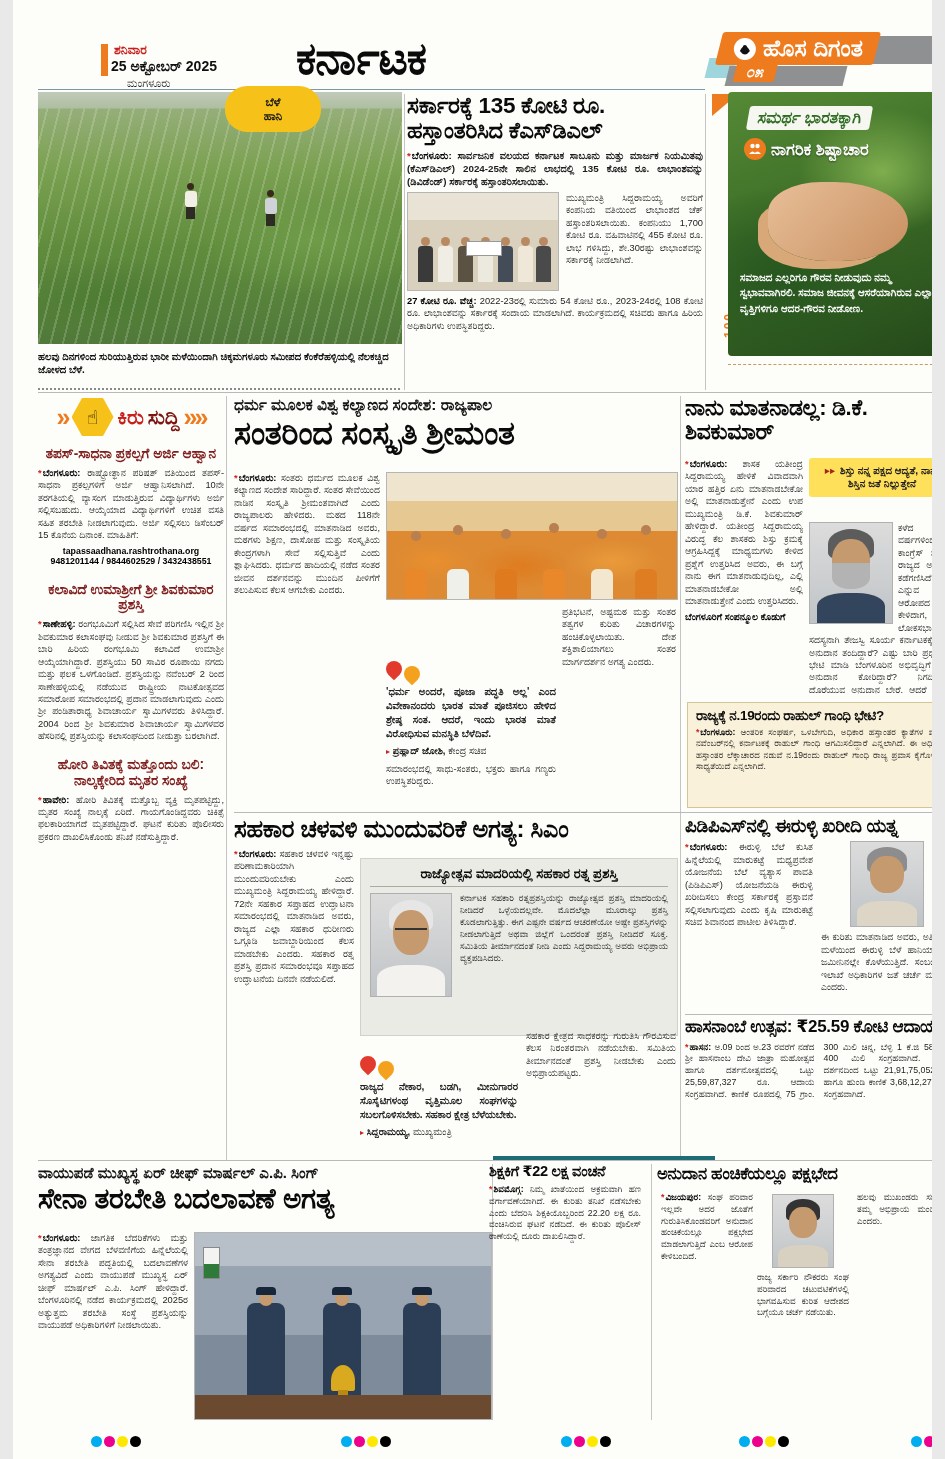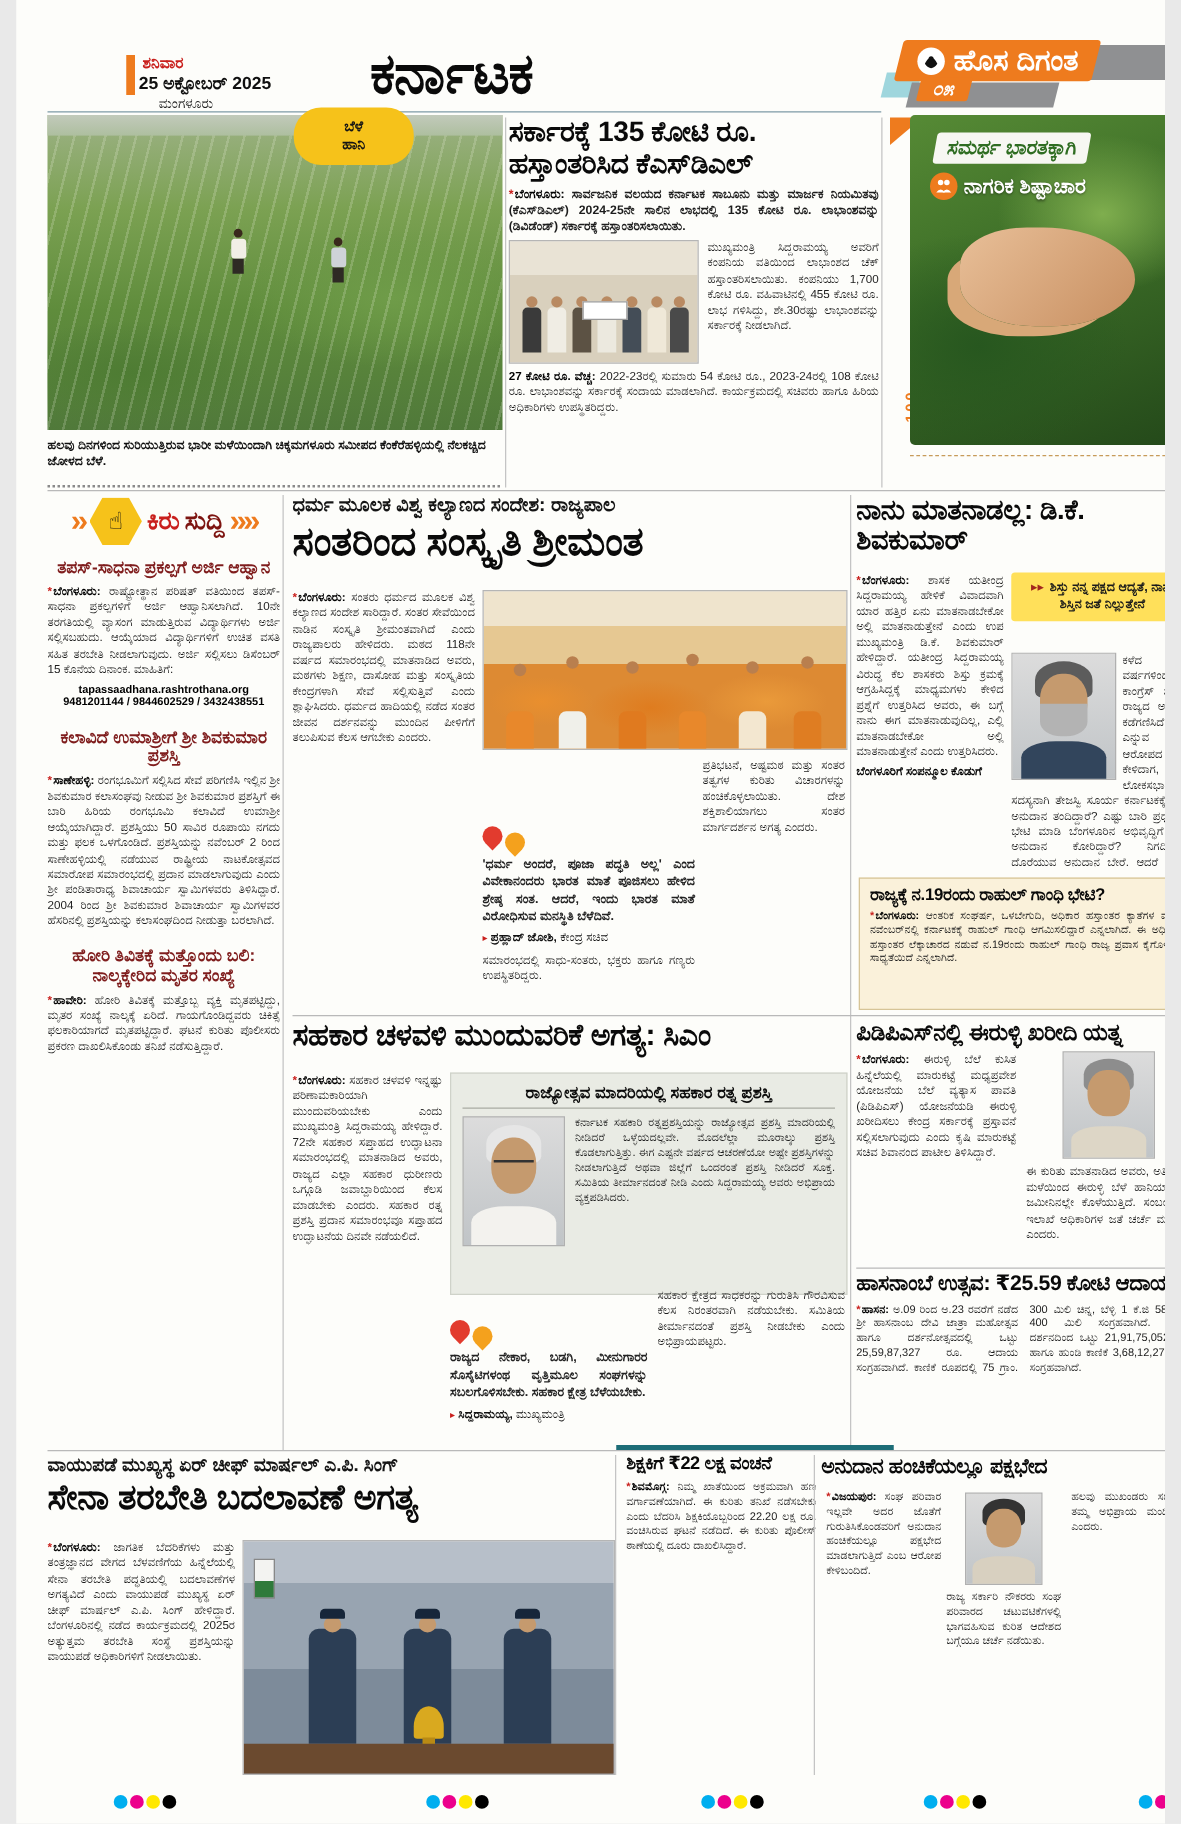--- a/index.html
+++ b/index.html
@@ -160,21 +160,21 @@
         <span class="hd"></span>
         <span class="bd" style="background:#f2efe6;"></span>
         <span class="lg"></span>
       </span>
     <span class="fig" style="left:62%;top:39%;">
         <span class="hd"></span>
         <span class="bd" style="background:#cfd3d8;"></span>
         <span class="lg"></span>
       </span>
   </div>
-  <div class="abs badge" style="left:222px;top:86px;width:96px;height:46px;">
+  <div class="abs badge" style="left:212px;top:86px;width:96px;height:46px;">
     <span>ಬೆಳೆ</span>
     <span>ಹಾನಿ</span>
   </div>
   <div class="abs caption" style="left:25px;top:350px;width:362px;">ಹಲವು ದಿನಗಳಿಂದ ಸುರಿಯುತ್ತಿರುವ ಭಾರೀ ಮಳೆಯಿಂದಾಗಿ ಚಿಕ್ಕಮಗಳೂರು ಸಮೀಪದ ಕೆಂಕೆರೆಹಳ್ಳಿಯಲ್ಲಿ ನೆಲಕಚ್ಚಿದ ಜೋಳದ ಬೆಳೆ.</div>
   <div class="abs dotrule" style="left:25px;top:388px;width:362px;"></div>
 
   <div class="abs" style="left:394px;top:94px;width:296px;height:296px;">
     <h2 class="hl" style="font-size:22.5px;">ಸರ್ಕಾರಕ್ಕೆ 135 ಕೋಟಿ ರೂ. ಹಸ್ತಾಂತರಿಸಿದ ಕೆಎಸ್‌ಡಿಎಲ್</h2>
     <p class="b" style="font-weight:600;font-size:9.8px;margin-top:5px;">
       <span class="star">*</span><b class="loc">ಬೆಂಗಳೂರು:</b>
@@ -211,20 +211,21 @@
         <span class="ad-circ">
           <svg width="14" height="12" viewBox="0 0 14 12">
               <circle cx="4.5" cy="3" r="2.2" fill="#fff"></circle>
               <circle cx="9.5" cy="3" r="2.2" fill="#fff"></circle>
               <path d="M1 11 q3.5 -5 7 0z" fill="#fff"></path>
               <path d="M6 11 q3.5 -5 7 0z" fill="#fff"></path>
             </svg>
         </span>
         <span>ನಾಗರಿಕ ಶಿಷ್ಟಾಚಾರ</span>
       </span>
+      <div class="ad-body" style="left:12px;right:10px;top:178px;">ಸಮಾಜದ ಎಲ್ಲರಿಗೂ ಗೌರವ ನೀಡುವುದು ನಮ್ಮ ಸ್ವಭಾವವಾಗಿರಲಿ. ಸಮಾಜ ಜೀವನಕ್ಕೆ ಆಸರೆಯಾಗಿರುವ ಎಲ್ಲಾ ವೃತ್ತಿಗಳಿಗೂ ಆದರ-ಗೌರವ ನೀಡೋಣ.</div>
     </div>
     <div class="abs" style="left:16px;top:276px;width:220px;border-bottom:1px dashed #c79b5a;"></div>
   </div>
 
   <div class="abs rule-h" style="left:25px;top:392px;width:915px;"></div>
   <div class="abs rule-v" style="left:213px;top:396px;height:764px;"></div>
   <div class="abs rule-v" style="left:667px;top:396px;height:764px;"></div>
 
   <div class="abs" style="left:25px;top:398px;width:186px;">
     <div class="ks-head">
@@ -328,21 +329,21 @@
     <div class="hl" style="font-size:13.5px;">ರಾಜ್ಯಕ್ಕೆ ನ.19ರಂದು ರಾಹುಲ್ ಗಾಂಧಿ ಭೇಟಿ?</div>
     <p class="b" style="font-size:8.6px;margin-top:3px;">
       <span class="star">*</span><b class="loc">ಬೆಂಗಳೂರು:</b>
       <span>ಆಂತರಿಕ ಸಂಘರ್ಷ, ಒಳಬೇಗುದಿ, ಅಧಿಕಾರ ಹಸ್ತಾಂತರ ಕ್ಯಾತೆಗಳ ಮಧ್ಯೆ ನವೆಂಬರ್‌ನಲ್ಲಿ ಕರ್ನಾಟಕಕ್ಕೆ ರಾಹುಲ್ ಗಾಂಧಿ ಆಗಮಿಸಲಿದ್ದಾರೆ ಎನ್ನಲಾಗಿದೆ. ಈ ಅಧಿಕಾರ ಹಸ್ತಾಂತರ ಲೆಕ್ಕಾಚಾರದ ನಡುವೆ ನ.19ರಂದು ರಾಹುಲ್ ಗಾಂಧಿ ರಾಜ್ಯ ಪ್ರವಾಸ ಕೈಗೊಳ್ಳುವ ಸಾಧ್ಯತೆಯಿದೆ ಎನ್ನಲಾಗಿದೆ.</span></p>
   </div>
 
   <div class="abs rule-h" style="left:221px;top:812px;width:719px;"></div>
   <div class="abs" style="left:221px;top:816px;width:442px;height:342px;">
     <h2 class="hl" style="font-size:24px;">ಸಹಕಾರ ಚಳವಳಿ ಮುಂದುವರಿಕೆ ಅಗತ್ಯ: ಸಿಎಂ</h2>
 
-    <div class="abs" style="left:0;top:42px;width:120px;height:298px;overflow:hidden;">
+    <div class="abs" style="left:0;top:32px;width:120px;height:298px;overflow:hidden;">
       <p class="b"><span class="star">*</span><b class="loc">ಬೆಂಗಳೂರು:</b>
         <span>ಸಹಕಾರ ಚಳವಳಿ ಇನ್ನಷ್ಟು ಪರಿಣಾಮಕಾರಿಯಾಗಿ ಮುಂದುವರಿಯಬೇಕು ಎಂದು ಮುಖ್ಯಮಂತ್ರಿ ಸಿದ್ದರಾಮಯ್ಯ ಹೇಳಿದ್ದಾರೆ. 72ನೇ ಸಹಕಾರ ಸಪ್ತಾಹದ ಉದ್ಘಾಟನಾ ಸಮಾರಂಭದಲ್ಲಿ ಮಾತನಾಡಿದ ಅವರು, ರಾಜ್ಯದ ಎಲ್ಲಾ ಸಹಕಾರ ಧುರೀಣರು ಒಗ್ಗೂಡಿ ಜವಾಬ್ದಾರಿಯಿಂದ ಕೆಲಸ ಮಾಡಬೇಕು ಎಂದರು. ಸಹಕಾರ ರತ್ನ ಪ್ರಶಸ್ತಿ ಪ್ರದಾನ ಸಮಾರಂಭವೂ ಸಪ್ತಾಹದ ಉದ್ಘಾಟನೆಯ ದಿನವೇ ನಡೆಯಲಿದೆ.</span></p>
     </div>
 
     <div class="abs graybox" style="left:126px;top:42px;width:298px;height:162px;overflow:hidden;">
       <div class="gt">ರಾಜ್ಯೋತ್ಸವ ಮಾದರಿಯಲ್ಲಿ ಸಹಕಾರ ರತ್ನ ಪ್ರಶಸ್ತಿ</div>
       <div style="display:flex;gap:8px;">
         <div class="portrait" style="position:relative;width:80px;height:102px;flex:0 0 auto;">
           <span class="hair" style="background:#e6e6e6;"></span>
           <span class="face"></span>
@@ -413,21 +414,21 @@
       <span class="af-flag"></span>
       <span class="off" style="left:52px;"></span>
       <span class="off" style="left:128px;"></span>
       <span class="off" style="left:208px;"></span>
       <span class="cup" style="left:136px;bottom:28px;"></span>
       <span class="af-table"></span>
     </div>
   </div>
   <div class="abs rule-v" style="left:479px;top:1164px;height:256px;"></div>
 
-  <div class="abs" style="left:488px;top:1164px;width:152px;height:256px;overflow:hidden;">
+  <div class="abs" style="left:476px;top:1164px;width:152px;height:256px;overflow:hidden;">
     <h2 class="hl" style="font-size:14.5px;">ಶಿಕ್ಷಕಿಗೆ ₹22 ಲಕ್ಷ ವಂಚನೆ</h2>
     <p class="b" style="font-size:8.8px;margin-top:4px;">
       <span class="star">*</span><b class="loc">ಶಿವಮೊಗ್ಗ:</b>
       <span>ನಿಮ್ಮ ಖಾತೆಯಿಂದ ಅಕ್ರಮವಾಗಿ ಹಣ ವರ್ಗಾವಣೆಯಾಗಿದೆ. ಈ ಕುರಿತು ತನಿಖೆ ನಡೆಸಬೇಕು ಎಂದು ಬೆದರಿಸಿ ಶಿಕ್ಷಕಿಯೊಬ್ಬರಿಂದ 22.20 ಲಕ್ಷ ರೂ. ವಂಚಿಸಿರುವ ಘಟನೆ ನಡೆದಿದೆ. ಈ ಕುರಿತು ಪೊಲೀಸ್ ಠಾಣೆಯಲ್ಲಿ ದೂರು ದಾಖಲಿಸಿದ್ದಾರೆ.</span></p>
   </div>
   <div class="abs rule-v" style="left:638px;top:1164px;height:256px;"></div>
 
   <div class="abs" style="left:644px;top:1164px;width:296px;height:256px;">
     <h2 class="hl" style="font-size:16.5px;">ಅನುದಾನ ಹಂಚಿಕೆಯಲ್ಲೂ ಪಕ್ಷಭೇದ</h2>
     <div class="abs" style="left:4px;top:28px;width:92px;height:224px;overflow:hidden;">

